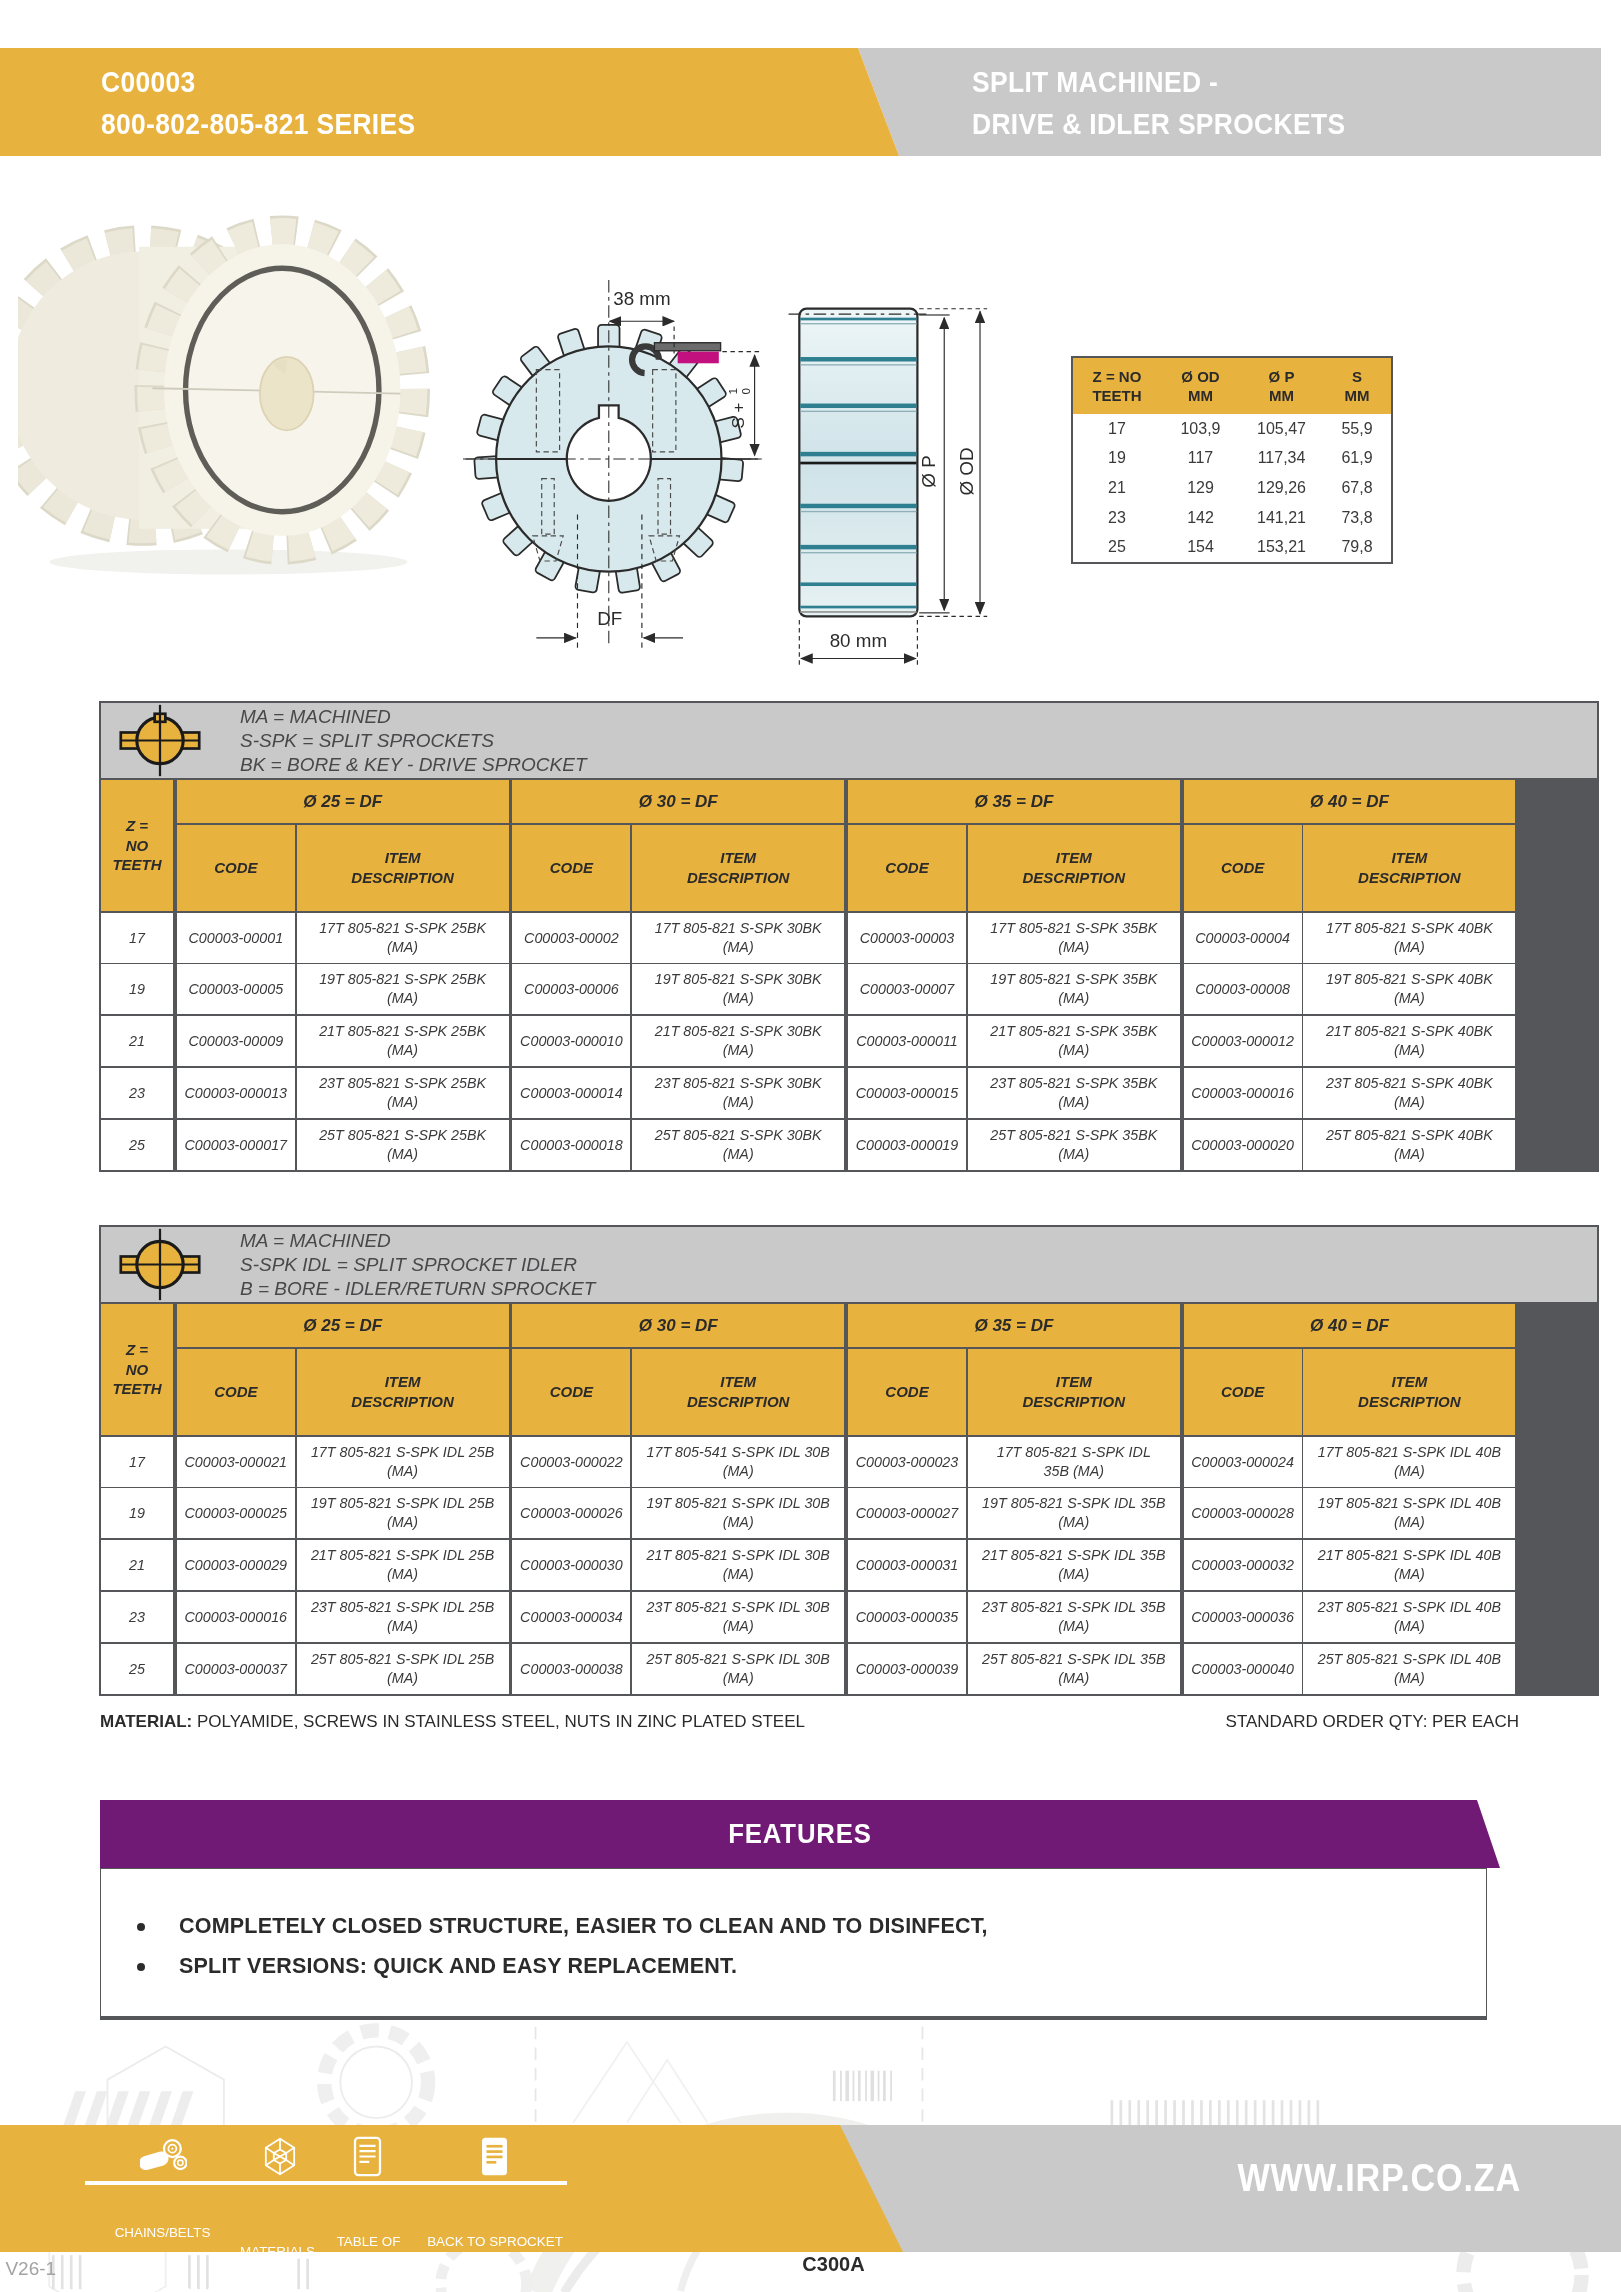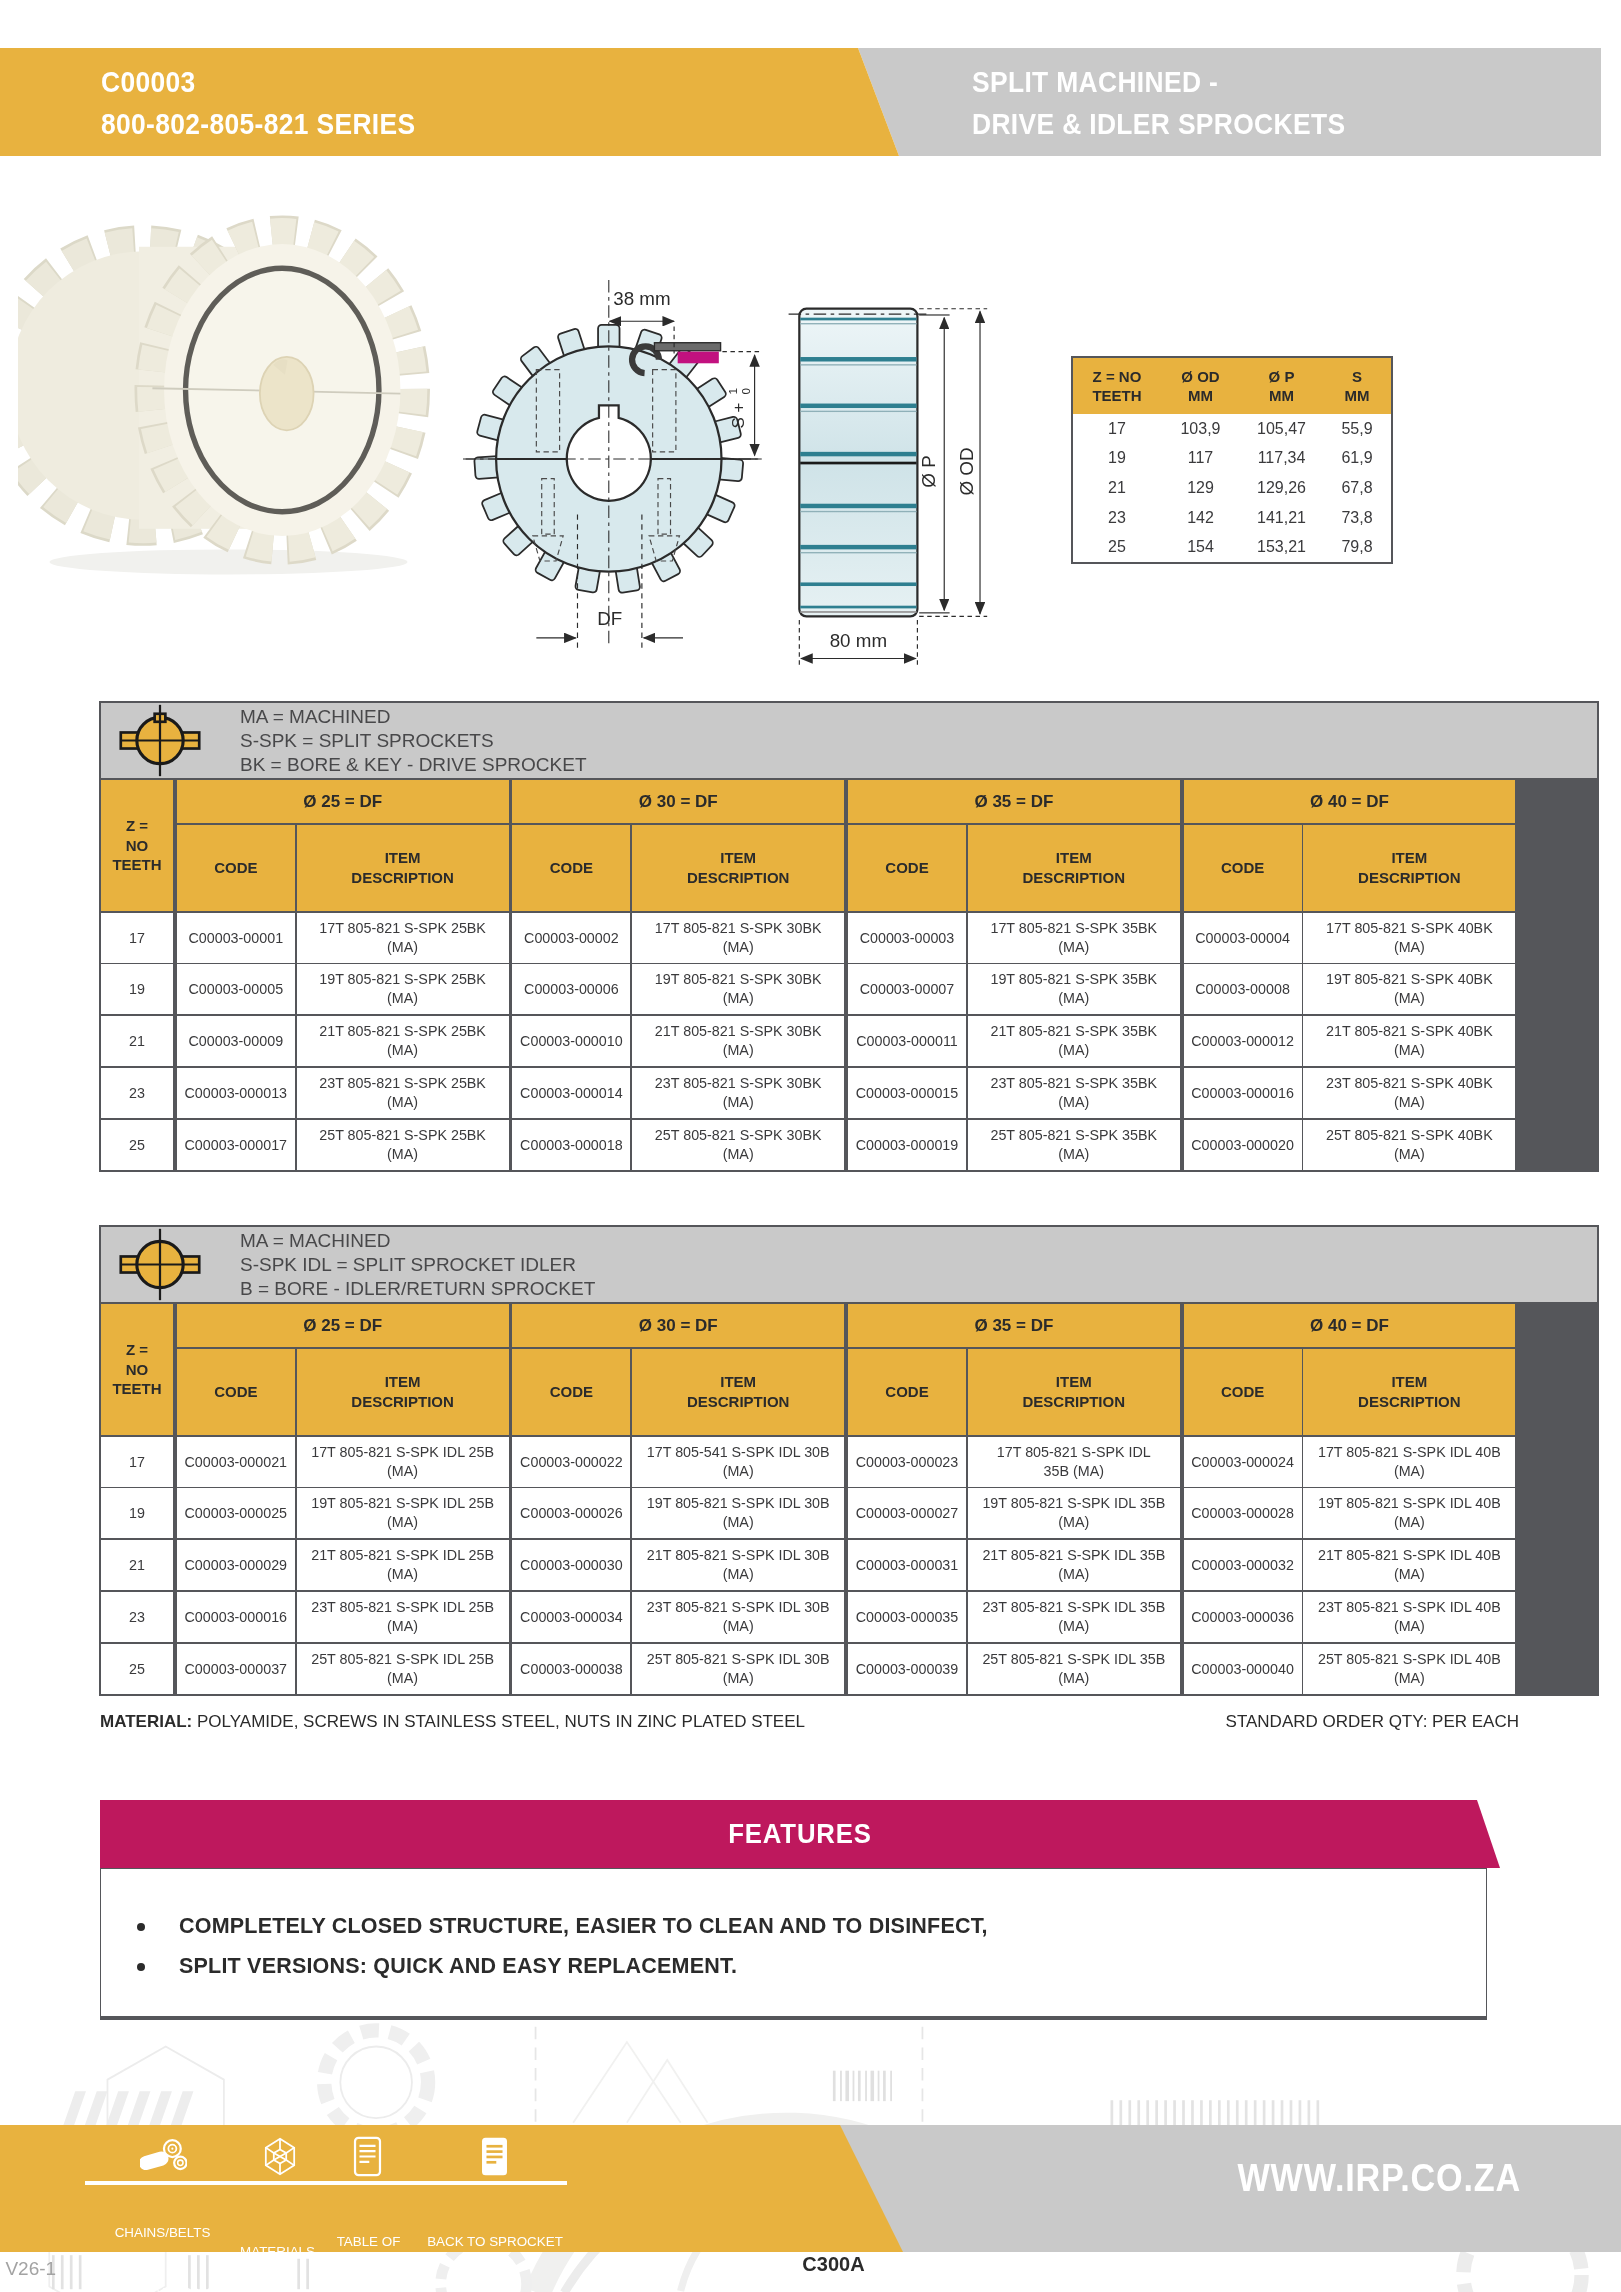--- a/index.html
+++ b/index.html
@@ -14,39 +14,39 @@
             clip-path:polygon(0 0,858px 0,899px 100%,0 100%);}
   .hdr-text{position:absolute;color:#fff;font-weight:bold;font-size:30px;line-height:42px;
             transform:scaleX(.88);transform-origin:left center;white-space:nowrap;letter-spacing:0.4px;}
   
   .spec{position:absolute;left:1071px;top:356px;border:2.7px solid #55565A;background:#55565A;
         display:grid;grid-template-columns:88px 79px 83px 68px;grid-template-rows:56px repeat(5,29.6px);gap:0;}
   .spec .h{background:#E8B23F;font-weight:bold;font-size:15px;color:#2B2B2B;display:flex;align-items:center;
         justify-content:center;text-align:center;white-space:pre-line;line-height:19px;}
   .spec .c{background:#fff;font-size:16px;color:#3A3A3C;display:flex;align-items:center;justify-content:center;}
   
-  .bigtable{position:absolute;left:99px;width:1500px;border:2.7px solid #55565A;background:#fff;box-sizing:border-box;}
+  .bigtable{position:absolute;left:99px;width:1500px;border:2.7px solid #55565A;background:#fff;box-sizing:border-box;font-style:italic;}
   .legend{height:77px;background:#C9C9C9;border-bottom:2.7px solid #55565A;display:flex;align-items:center;
           padding-left:18px;box-sizing:border-box;}
   .legend-lines{margin-left:39px;font-size:19px;color:#48484A;line-height:24px;}
   .tgrid{display:grid;grid-template-columns:72px repeat(4,120px 212px);
          grid-template-rows:43px 86px repeat(5,50px);gap:1.8px;background:#55565A;}
   .th{background:#E8B23F;color:#2B2B2B;font-weight:bold;display:flex;align-items:center;justify-content:center;text-align:center;}
   .zh{grid-row:1/3;font-size:15px;white-space:pre-line;line-height:19.7px;}
   .gh{grid-column:span 2;font-size:17px;}
   .sh{font-size:15px;white-space:pre-line;line-height:19.7px;}
   .td{background:#fff;display:flex;align-items:center;justify-content:center;text-align:center;
       font-size:14.3px;color:#3A3A3C;}
   .desc{white-space:pre-line;line-height:19px;}
   .bl3{border-left:2.7px solid #55565A;}
   
   .material{position:absolute;left:100px;top:1712px;width:1419px;display:flex;justify-content:space-between;
             font-size:17px;color:#2B2B2B;}
   .material .b{font-weight:bold;}
-  .fban{position:absolute;left:100px;top:1800px;width:1400px;height:68px;background:#be185d;
+  .fban{position:absolute;left:100px;top:1800px;width:1400px;height:68px;background:#701a75;
         clip-path:polygon(0 0,1377px 0,1400px 100%,0 100%);display:flex;align-items:center;justify-content:center;}
   .fban-title{color:#fff;font-weight:bold;font-size:28px;transform:scaleX(.92);letter-spacing:0.9px;}
   .fbox{position:absolute;left:100px;top:1868px;width:1387px;height:152px;border:1.8px solid #55565A;
         border-bottom-width:4.5px;background:#fff;box-sizing:border-box;padding:45px 0 0 36px;}
   .bullet-row{display:flex;align-items:flex-start;margin-bottom:15px;}
   .bullet-dot{width:8px;height:8px;border-radius:50%;background:#2B2B2B;margin:9px 34px 0 0;flex:none;}
   .bullet-text{font-weight:bold;font-size:21.5px;color:#2B2B2B;letter-spacing:0.2px;}
   
   .fbar{position:absolute;left:0;top:2125px;width:1621px;height:127px;z-index:3;}
   .fbar-gray{position:absolute;inset:0;background:#C9C9C9;}

